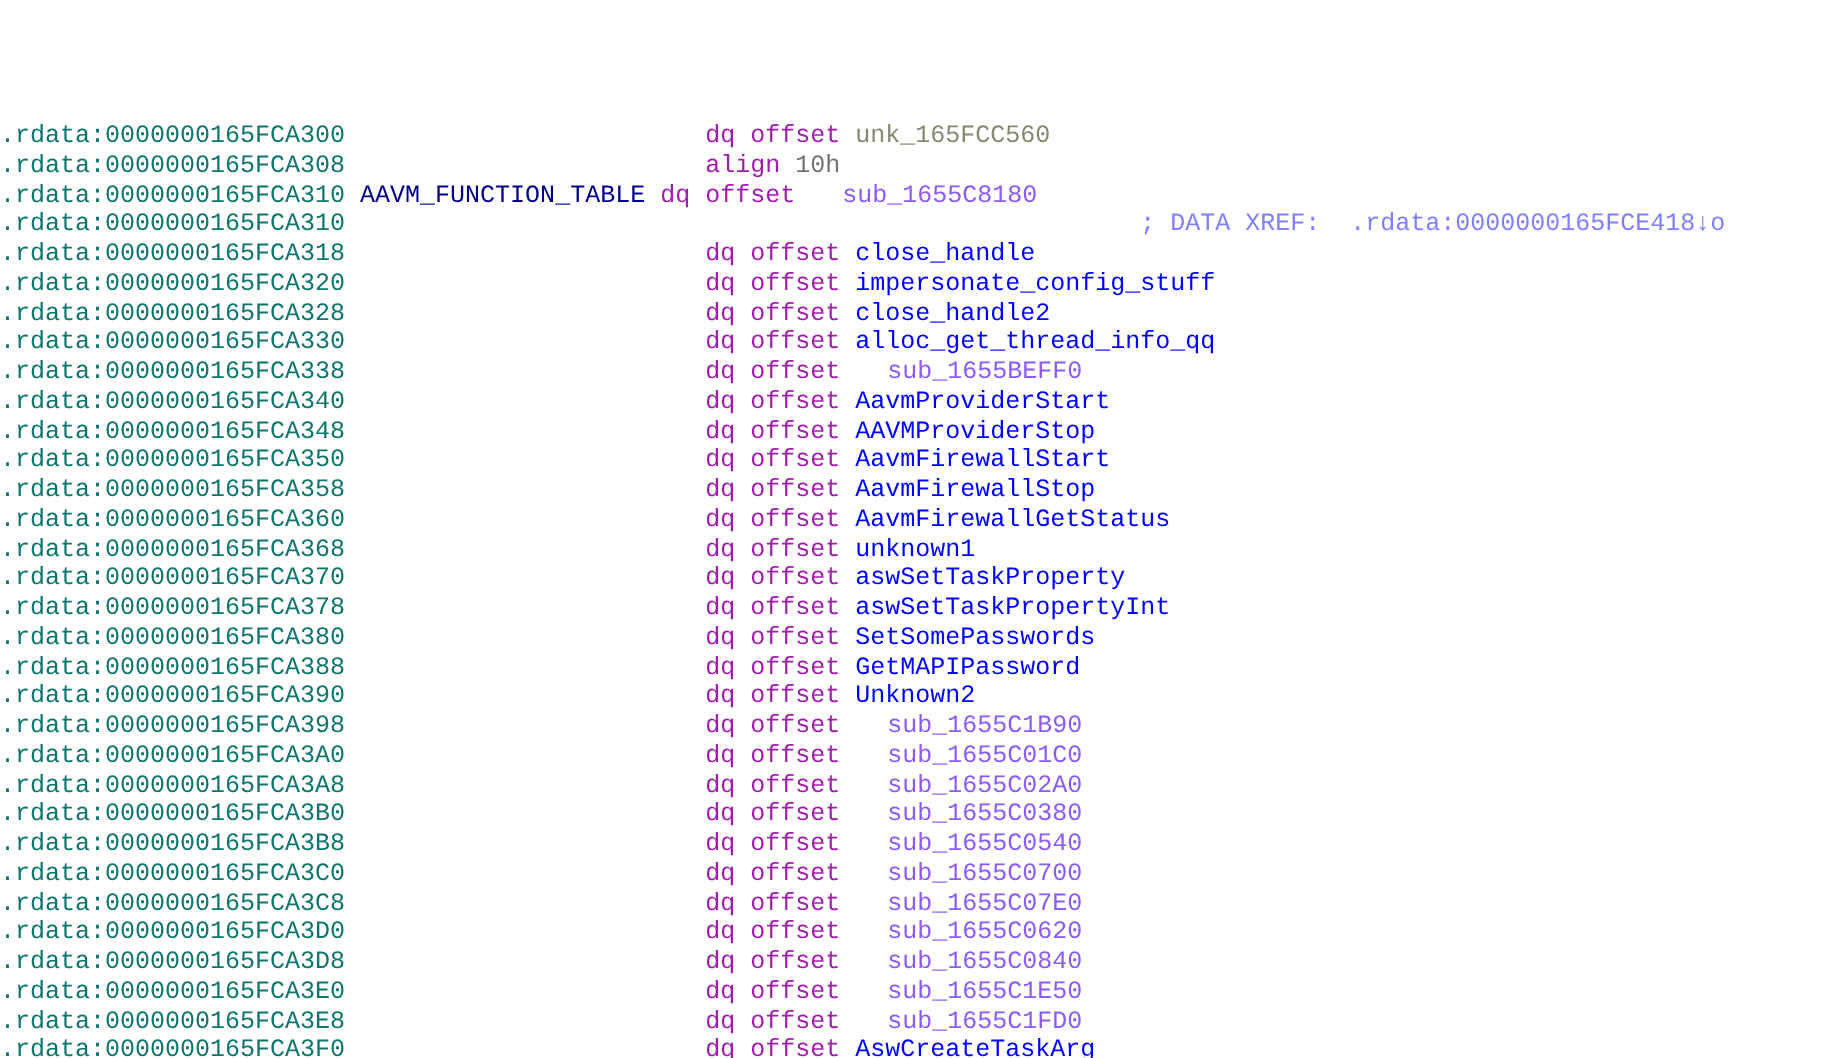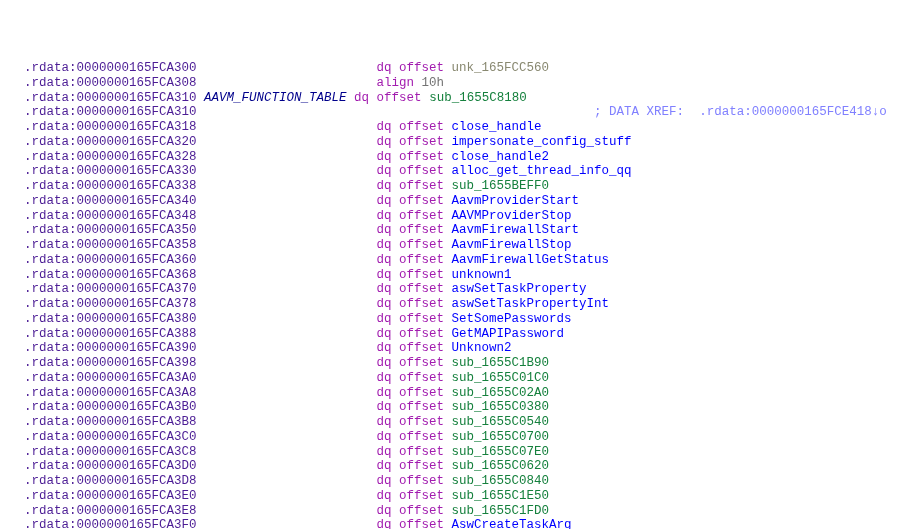--- a/index.html
+++ b/index.html
@@ -6,24 +6,24 @@
     body {
       font-family: Consolas, "Courier New", monospace;
       font-size: 12.5px;
       line-height: 1.18;
       background: #ffffff;
       color: #000000;
       white-space: pre;
       padding: 2px 0;
     }
     .line { display: block; }
-    .seg-addr { color: #4c1d95; padding-left: 24px; }
+    .seg-addr { color: #0f766e; }
     .directive { color: #a21caf; }
-    .symbol-def { color: #00008b; font-style: italic; }
-    .name-sub { color: #15803d; }
+    .symbol-def { color: #00008b; }
+    .name-sub { color: #8b5cf6; margin-left: 16px; }
     .name-func { color: #0000ff; text-align: center; }
     .name-unk { color: #888870; margin-top: 16px; }
     .align-val { color: #737373; }
     .xref { color: #8080ff; }
   </style>
 </head>
 <body>
 
 
 

